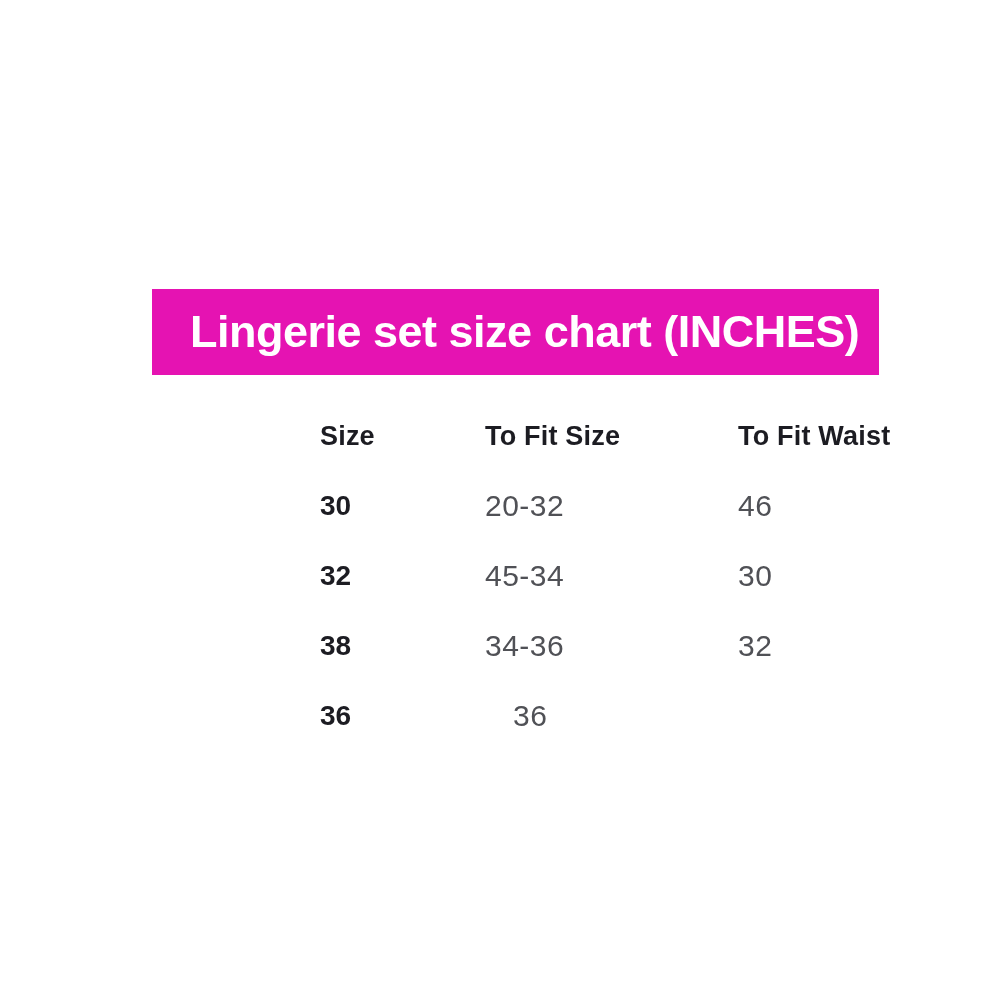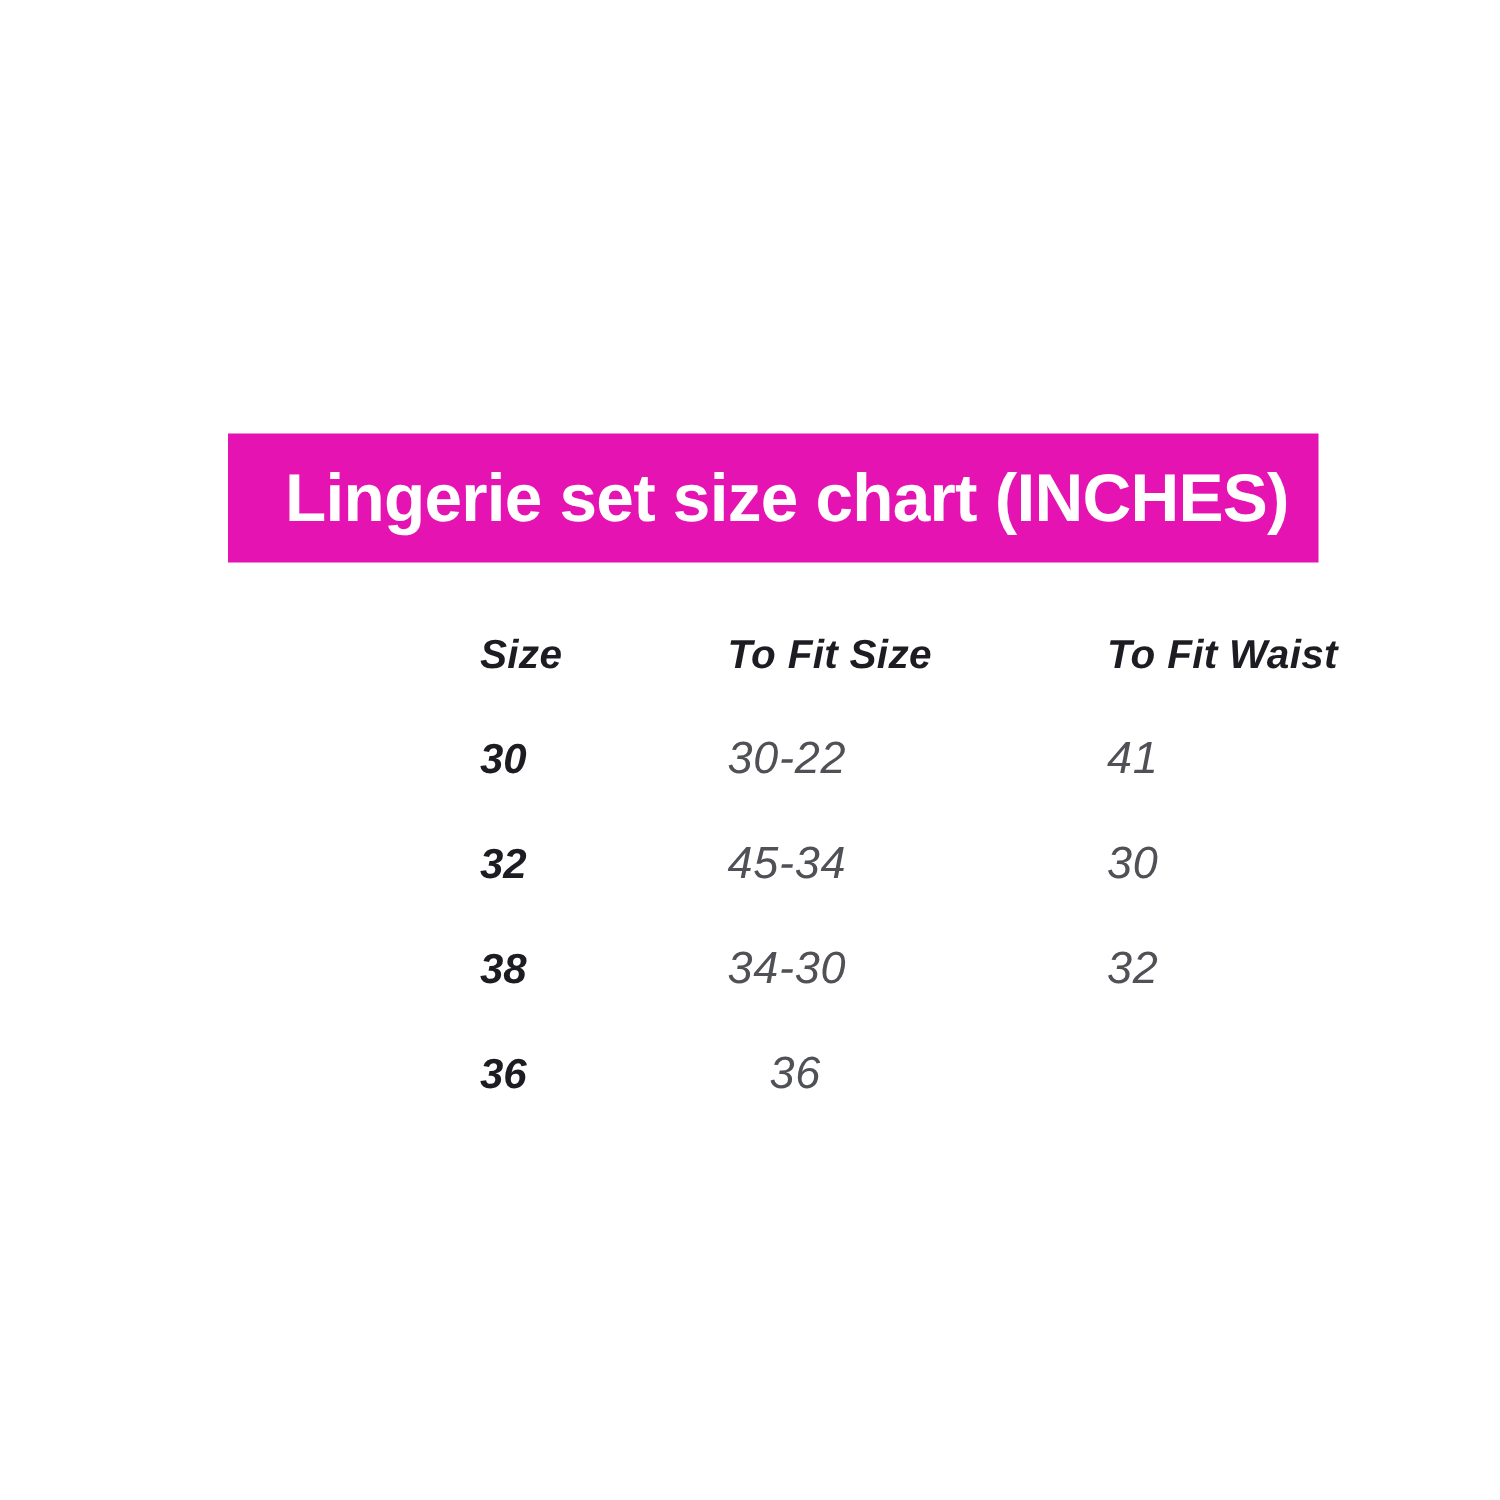--- a/index.html
+++ b/index.html
@@ -40,21 +40,21 @@
   .size-table {
     position: absolute;
     left: 235px;
     top: 350px;
   }
   .row {
     display: flex;
     height: 70px;
     align-items: center;
   }
-  .cell { display: block; font-style: italic; }
+  .cell { display: block; }
   .c1 { width: 165px; }
   .c2 { width: 225px; }
   .c3 { width: 200px; margin-left: 28px; }
   .th {
     font-weight: bold;
     font-size: 27px;
     color: var(--header-text);
     letter-spacing: 0.2px;
   }
   .size-val {
@@ -80,33 +80,33 @@
   <div class="size-table">
 
     <div class="row">
       <span class="cell c1 th">Size</span>
       <span class="cell c2 th">To Fit Size</span>
       <span class="cell c3 th">To Fit Waist</span>
     </div>
 
     <div class="row">
       <span class="cell c1 size-val">30</span>
-      <span class="cell c2 val">30-22</span>
-      <span class="cell c3 val">41</span>
+      <span class="cell c2 val">20-32</span>
+      <span class="cell c3 val">46</span>
     </div>
 
     <div class="row">
       <span class="cell c1 size-val">32</span>
       <span class="cell c2 val">45-34</span>
       <span class="cell c3 val">30</span>
     </div>
 
     <div class="row">
       <span class="cell c1 size-val">38</span>
-      <span class="cell c2 val">34-30</span>
+      <span class="cell c2 val">34-36</span>
       <span class="cell c3 val">32</span>
     </div>
 
     <div class="row">
       <span class="cell c1 size-val">36</span>
       <span class="cell c3 val">36</span>
     </div>
 
   </div>
 </div>

